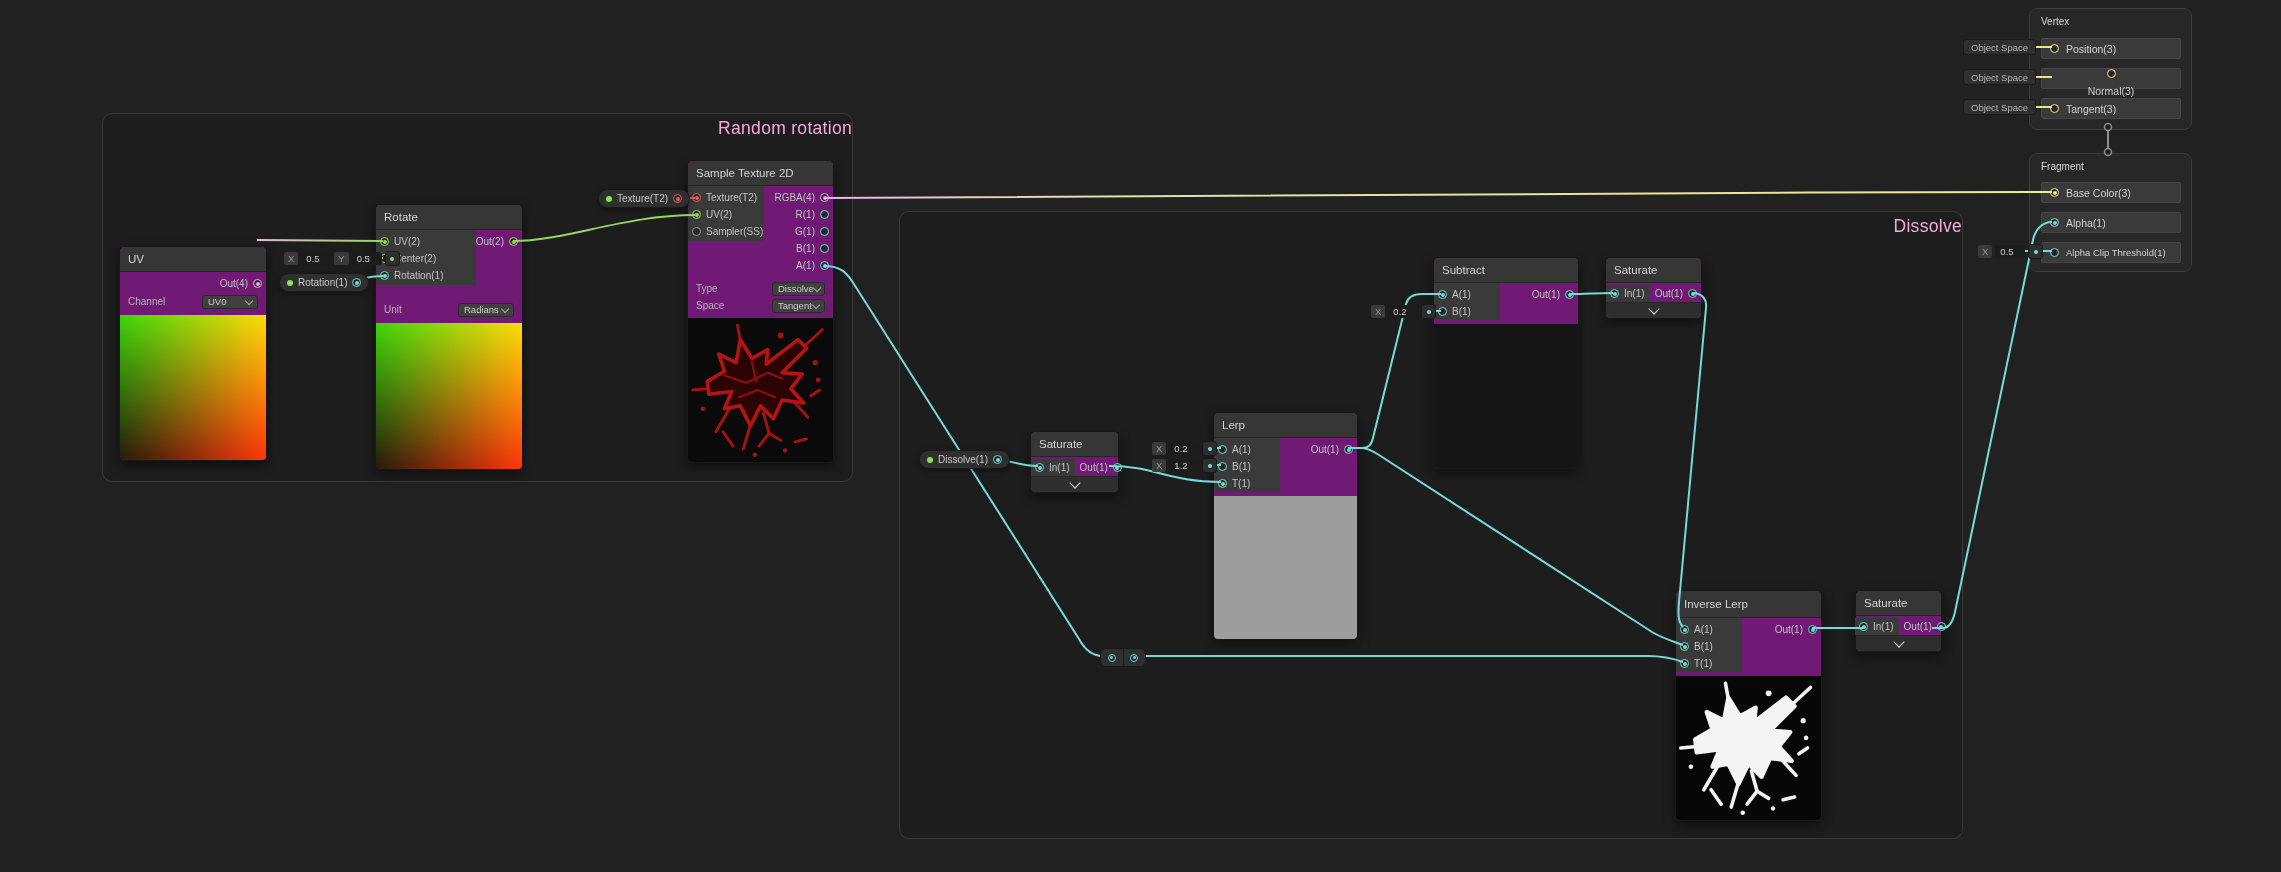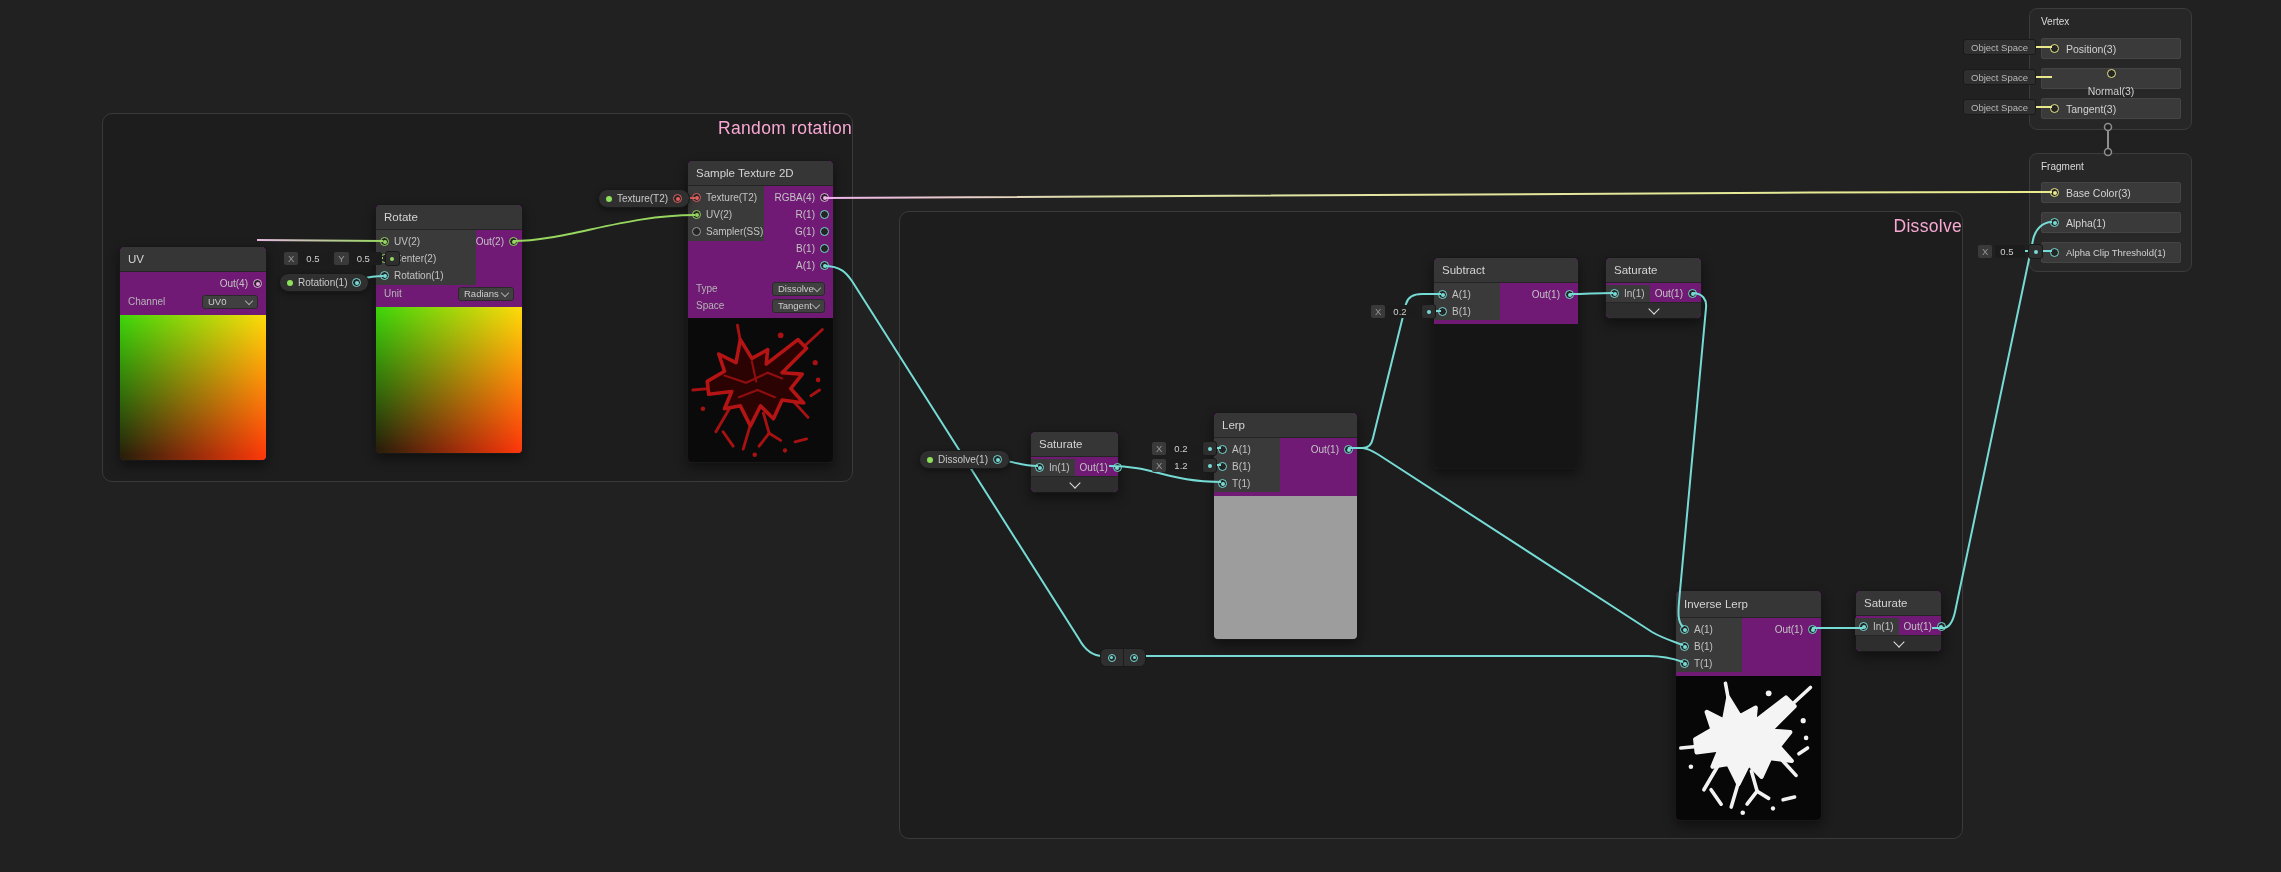--- a/index.html
+++ b/index.html
@@ -174,21 +174,21 @@
         </span>
       </div>
       <div class="prow">
         <span class="port c-green" style="margin-left:-3px;"></span>
         <span>Center(2)</span>
       </div>
       <div class="prow">
         <span class="port f c-teal" style="margin-left:-3px;"></span>
         <span>Rotation(1)</span>
       </div>
-      <div class="ctlrow" style="margin-top:0;">
+      <div class="ctlrow" style="margin-top:16px;">
         <span>Unit</span>
         <span class="dd">
           <span>Radians</span>
           <span class="ddcar"></span>
         </span>
       </div>
     </div>
     <div class="prev gradprev" style="height:146px;"></div>
   </div>
 

